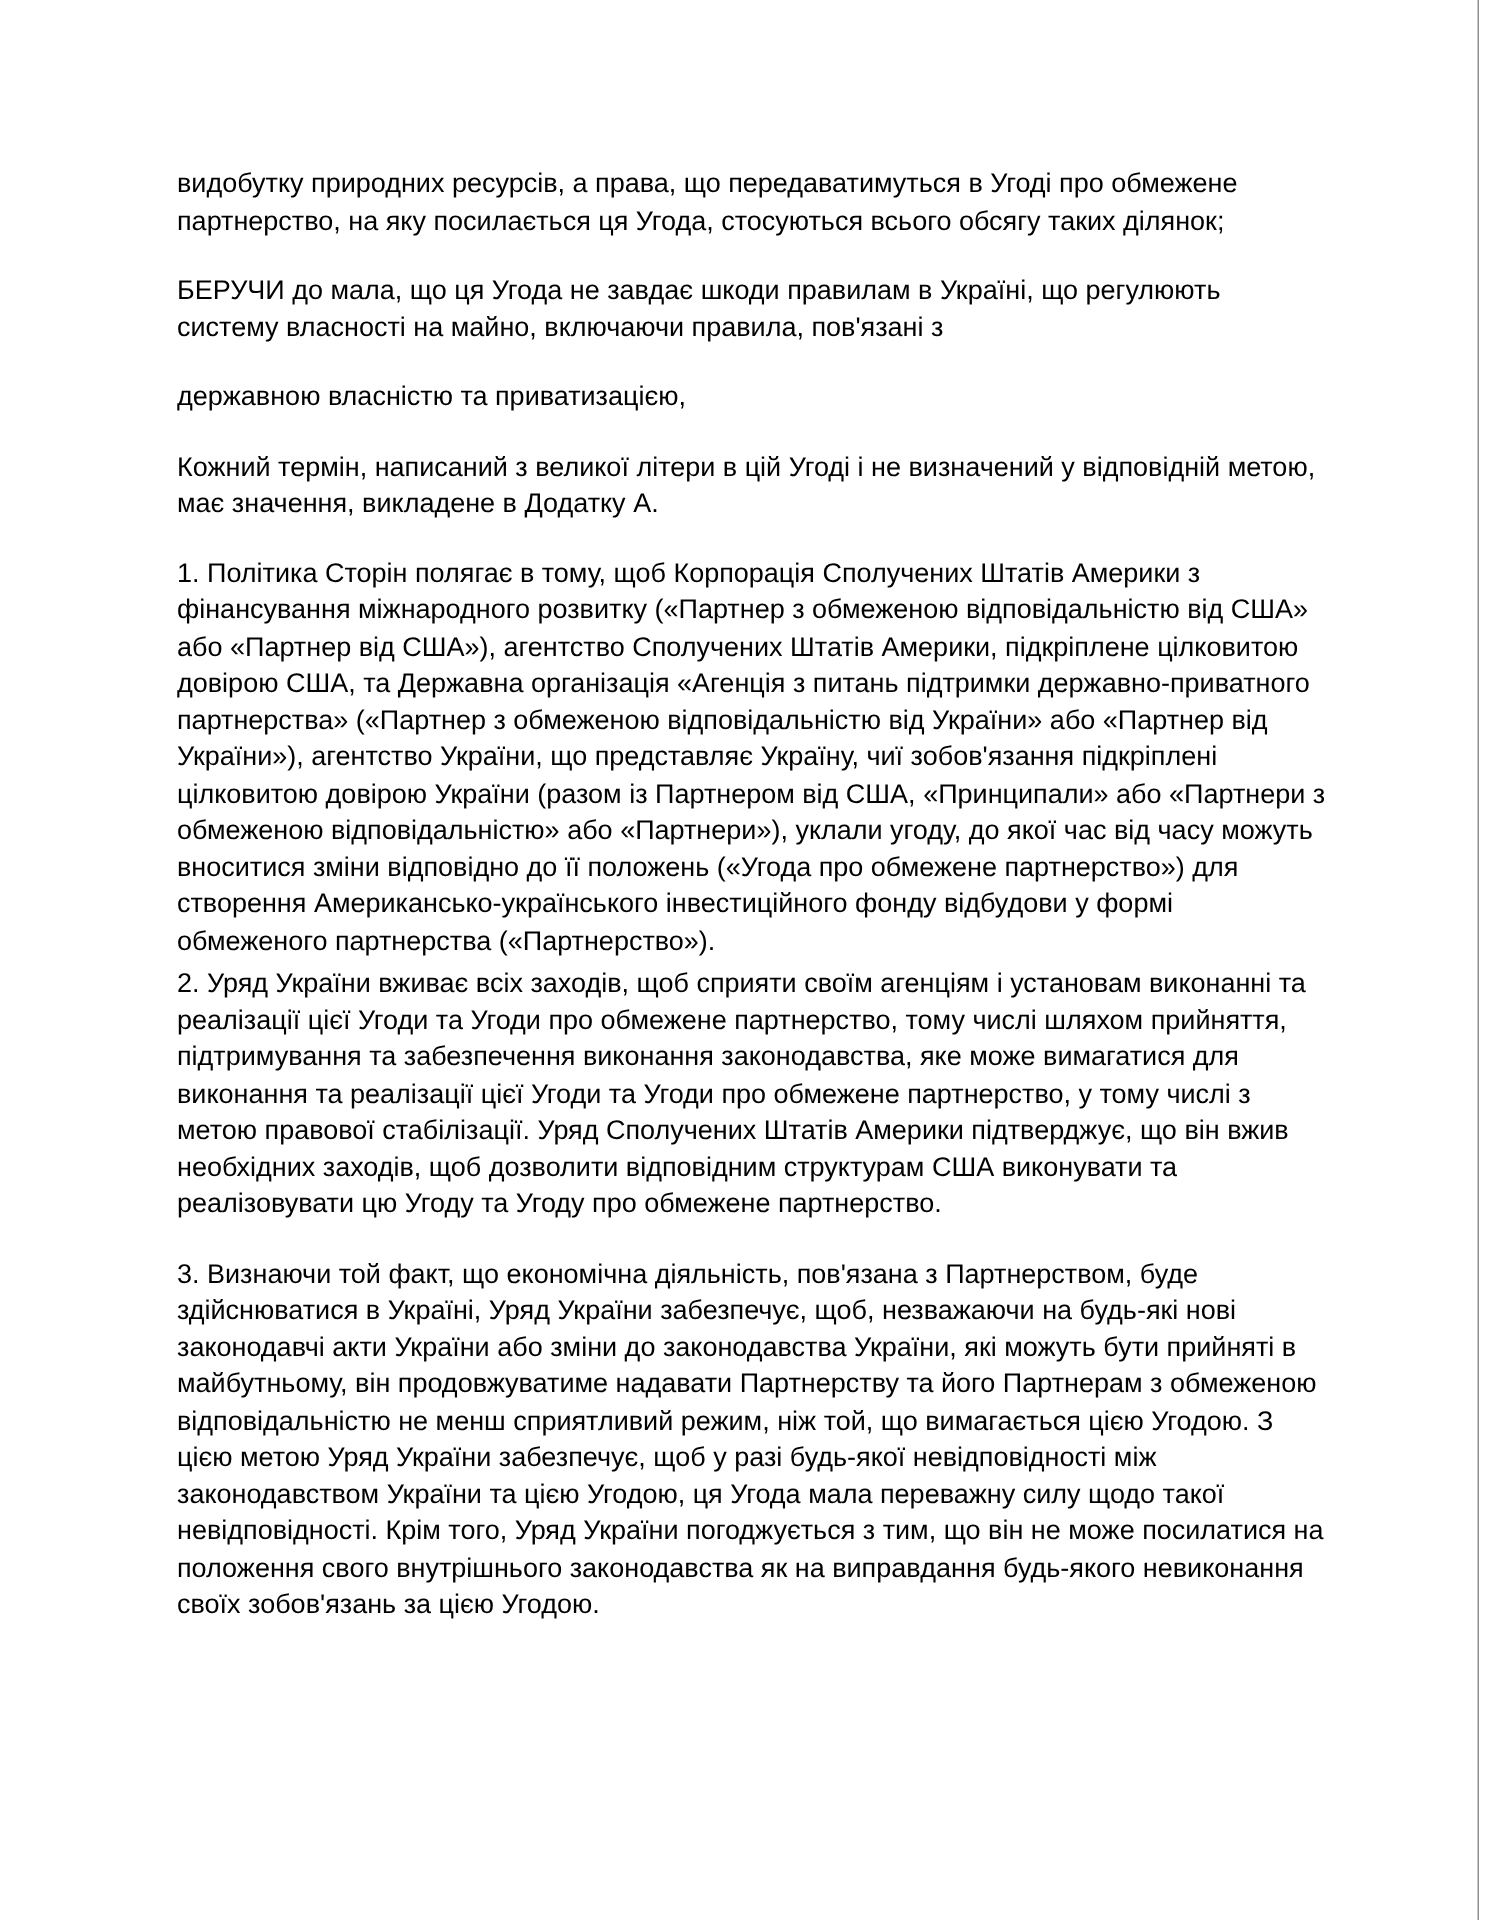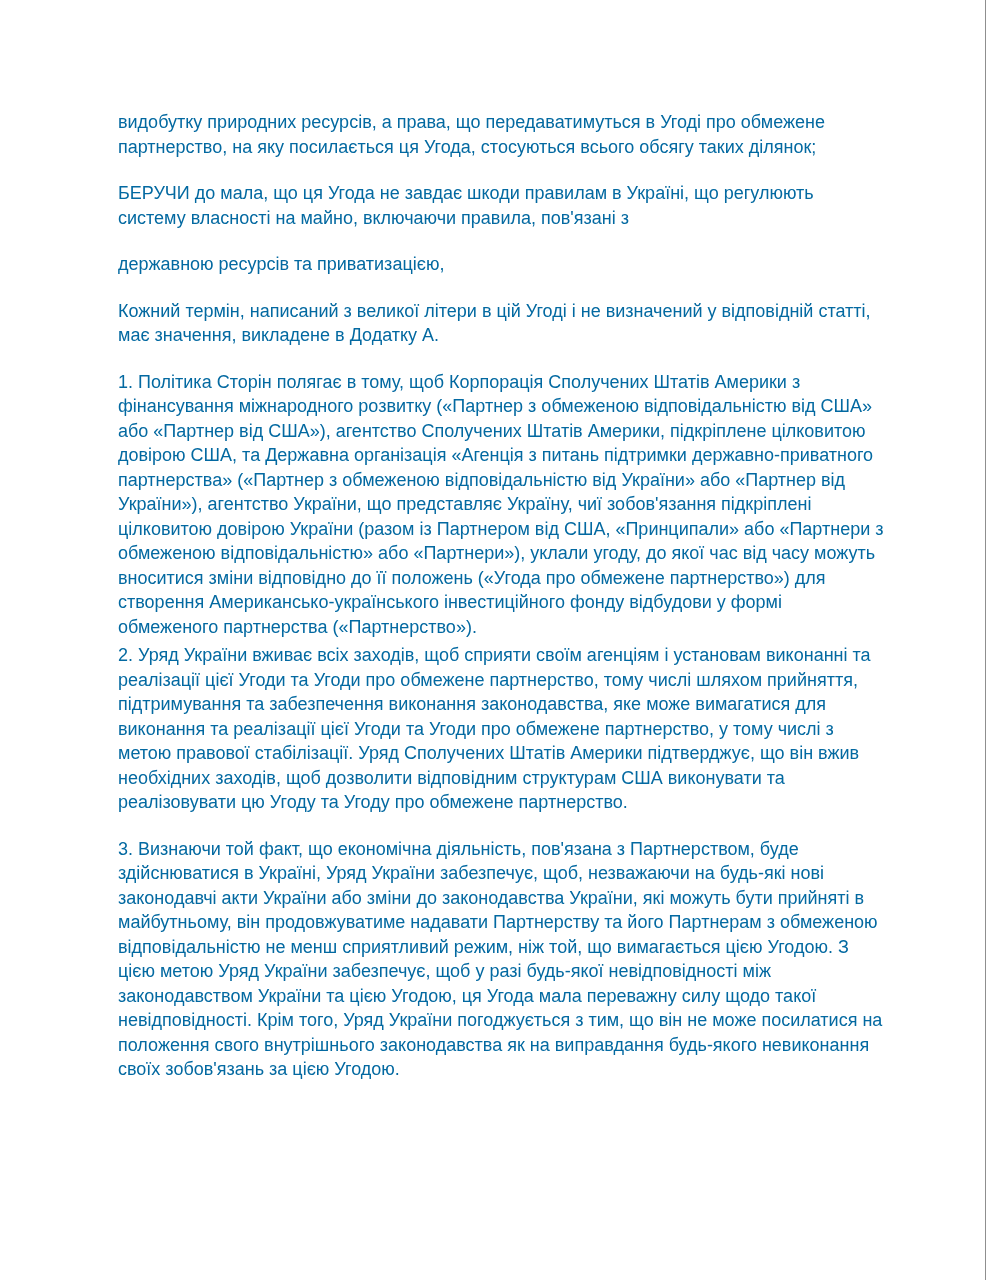--- a/index.html
+++ b/index.html
@@ -13,21 +13,21 @@
     height: 1280px;
     background: #ffffff;
     overflow: hidden;
     font-family: "Liberation Sans", sans-serif;
   }
   .doc {
     position: absolute;
     left: 118px;
     top: 110px;
     width: 820px;
-    color: #0369a1;
+    color: #000000;
     font-size: 18px;
     line-height: 24.5px;
   }
   .doc p {
     margin: 0 0 22px 0;
     white-space: pre;       
   }
   .doc p.tight {
     margin-bottom: 4px;       
   }
@@ -42,22 +42,22 @@
 </style>
 </head>
 <body>
 
 <div class="page">
   <div class="doc">
     <p>видобутку природних ресурсів, а права, що передаватимуться в Угоді про обмежене
 партнерство, на яку посилається ця Угода, стосуються всього обсягу таких ділянок;</p>
     <p>БЕРУЧИ до мала, що ця Угода не завдає шкоди правилам в Україні, що регулюють
 систему власності на майно, включаючи правила, пов'язані з</p>
-    <p>державною ресурсів та приватизацією,</p>
-    <p>Кожний термін, написаний з великої літери в цій Угоді і не визначений у відповідній статті,
+    <p>державною власністю та приватизацією,</p>
+    <p>Кожний термін, написаний з великої літери в цій Угоді і не визначений у відповідній метою,
 має значення, викладене в Додатку А.</p>
     <p class="tight">1. Політика Сторін полягає в тому, щоб Корпорація Сполучених Штатів Америки з
 фінансування міжнародного розвитку («Партнер з обмеженою відповідальністю від США»
 або «Партнер від США»), агентство Сполучених Штатів Америки, підкріплене цілковитою
 довірою США, та Державна організація «Агенція з питань підтримки державно-приватного
 партнерства» («Партнер з обмеженою відповідальністю від України» або «Партнер від
 України»), агентство України, що представляє Україну, чиї зобов'язання підкріплені
 цілковитою довірою України (разом із Партнером від США, «Принципали» або «Партнери з
 обмеженою відповідальністю» або «Партнери»), уклали угоду, до якої час від часу можуть
 вноситися зміни відповідно до її положень («Угода про обмежене партнерство») для

